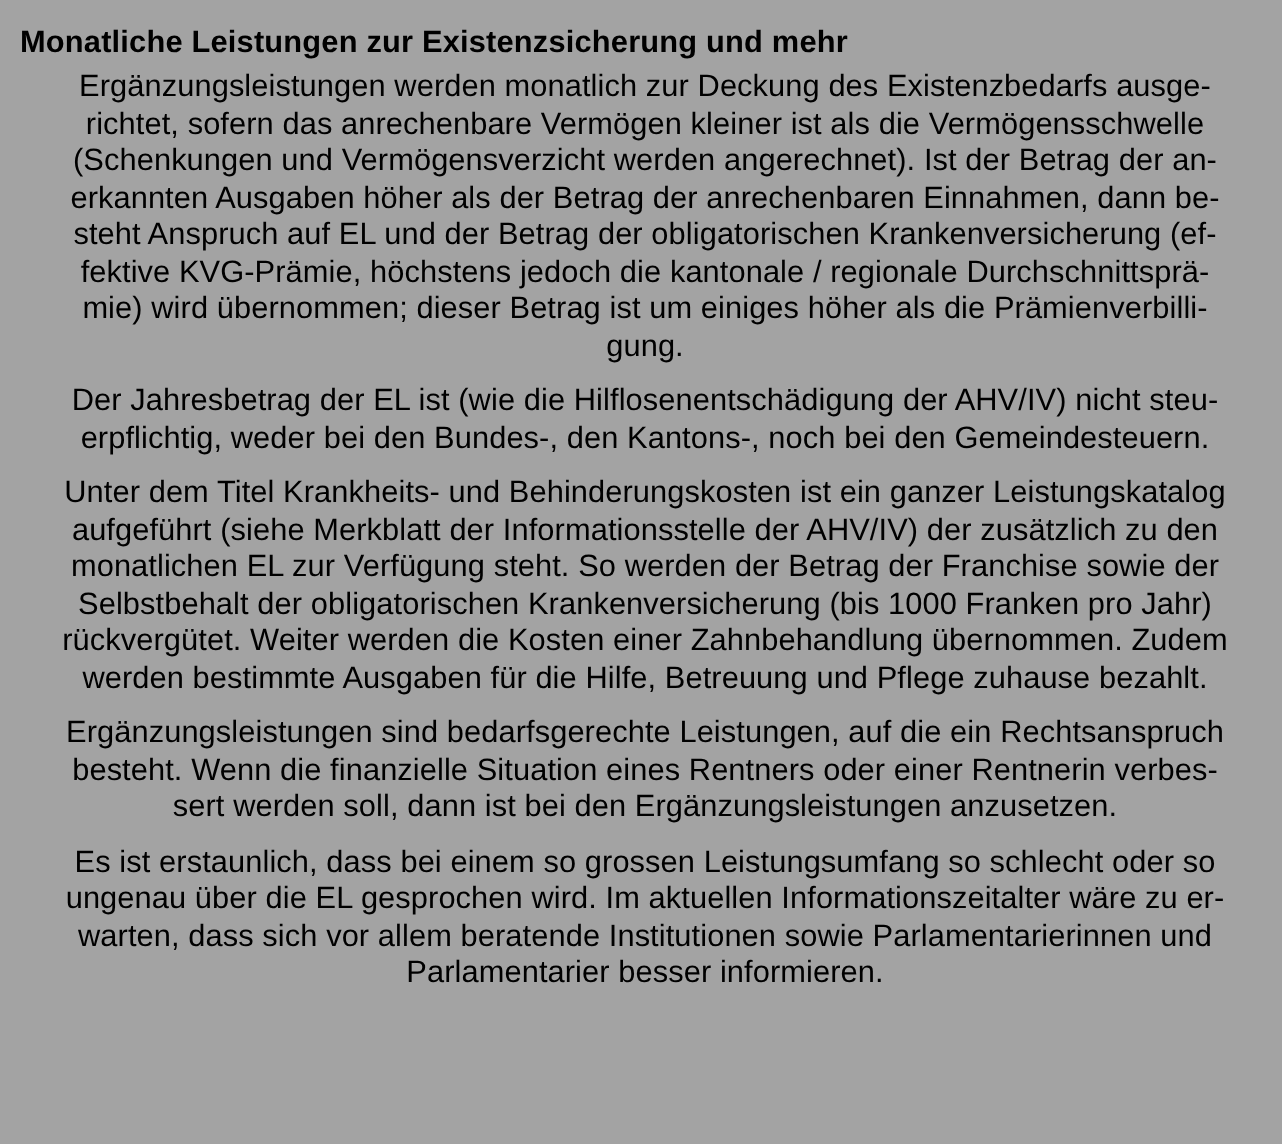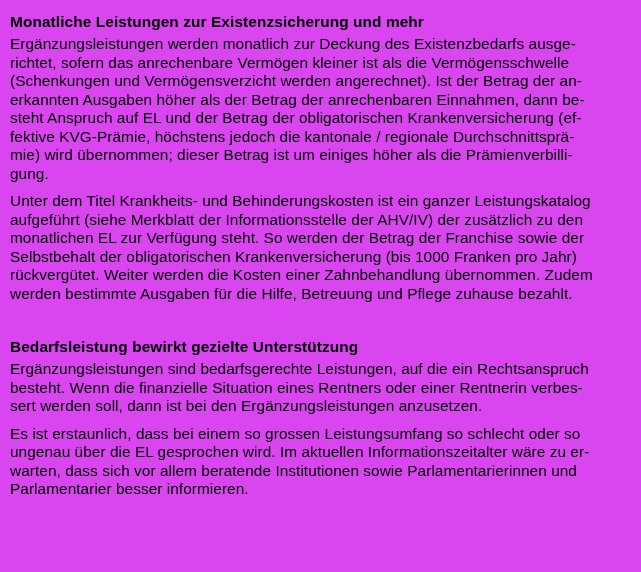--- a/index.html
+++ b/index.html
@@ -12,66 +12,68 @@
     height: 572px;
     overflow: hidden;
     font-family: "Liberation Sans", "DejaVu Sans", sans-serif;
     color: #000000;
   }
   .page {
     box-sizing: border-box;
     width: 641px;
     height: 572px;
     padding: 12px 6px 0 10px;
-    background: #d946ef;
+    background: #a3a3a3;
   }
   .heading {
     font-size: 15.4px;
     line-height: 19px;
     font-weight: bold;
     margin: 0 0 4px 0;
     white-space: pre;
     letter-spacing: 0.1px;
   }
   .heading.second {
     margin-top: 34px;
   }
   .para {
     font-size: 15.4px;
     line-height: 18.5px;
     margin: 0 0 9px 0;
     white-space: pre;
     letter-spacing: 0.05px;
+    text-align: center;
   }
 </style>
 </head>
 <body>
 
 <div class="page">
 
   <section>
     <h2 class="heading">Monatliche Leistungen zur Existenzsicherung und mehr</h2>
     <p class="para">Ergänzungsleistungen werden monatlich zur Deckung des Existenzbedarfs ausge-
 richtet, sofern das anrechenbare Vermögen kleiner ist als die Vermögensschwelle
 (Schenkungen und Vermögensverzicht werden angerechnet). Ist der Betrag der an-
 erkannten Ausgaben höher als der Betrag der anrechenbaren Einnahmen, dann be-
 steht Anspruch auf EL und der Betrag der obligatorischen Krankenversicherung (ef-
 fektive KVG-Prämie, höchstens jedoch die kantonale / regionale Durchschnittsprä-
 mie) wird übernommen; dieser Betrag ist um einiges höher als die Prämienverbilli-
 gung.</p>
+    <p class="para">Der Jahresbetrag der EL ist (wie die Hilflosenentschädigung der AHV/IV) nicht steu-
+erpflichtig, weder bei den Bundes-, den Kantons-, noch bei den Gemeindesteuern.</p>
     <p class="para">Unter dem Titel Krankheits- und Behinderungskosten ist ein ganzer Leistungskatalog
 aufgeführt (siehe Merkblatt der Informationsstelle der AHV/IV) der zusätzlich zu den
 monatlichen EL zur Verfügung steht. So werden der Betrag der Franchise sowie der
 Selbstbehalt der obligatorischen Krankenversicherung (bis 1000 Franken pro Jahr)
 rückvergütet. Weiter werden die Kosten einer Zahnbehandlung übernommen. Zudem
 werden bestimmte Ausgaben für die Hilfe, Betreuung und Pflege zuhause bezahlt.</p>
   </section>
 
   <section>
-    <h2 class="heading second">Bedarfsleistung bewirkt gezielte Unterstützung</h2>
     <p class="para">Ergänzungsleistungen sind bedarfsgerechte Leistungen, auf die ein Rechtsanspruch
 besteht. Wenn die finanzielle Situation eines Rentners oder einer Rentnerin verbes-
 sert werden soll, dann ist bei den Ergänzungsleistungen anzusetzen.</p>
     <p class="para">Es ist erstaunlich, dass bei einem so grossen Leistungsumfang so schlecht oder so
 ungenau über die EL gesprochen wird. Im aktuellen Informationszeitalter wäre zu er-
 warten, dass sich vor allem beratende Institutionen sowie Parlamentarierinnen und
 Parlamentarier besser informieren.</p>
   </section>
 
 </div>

